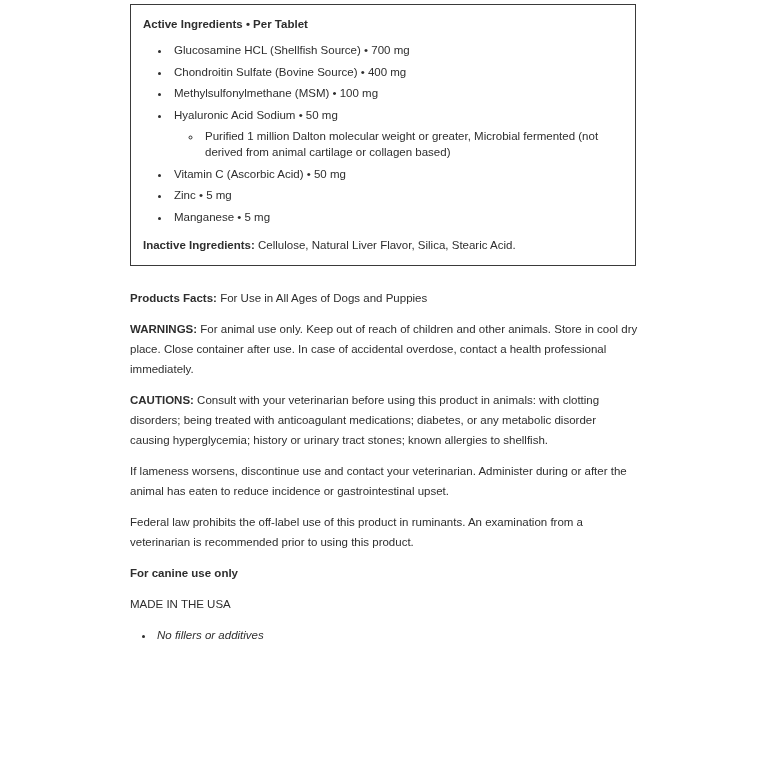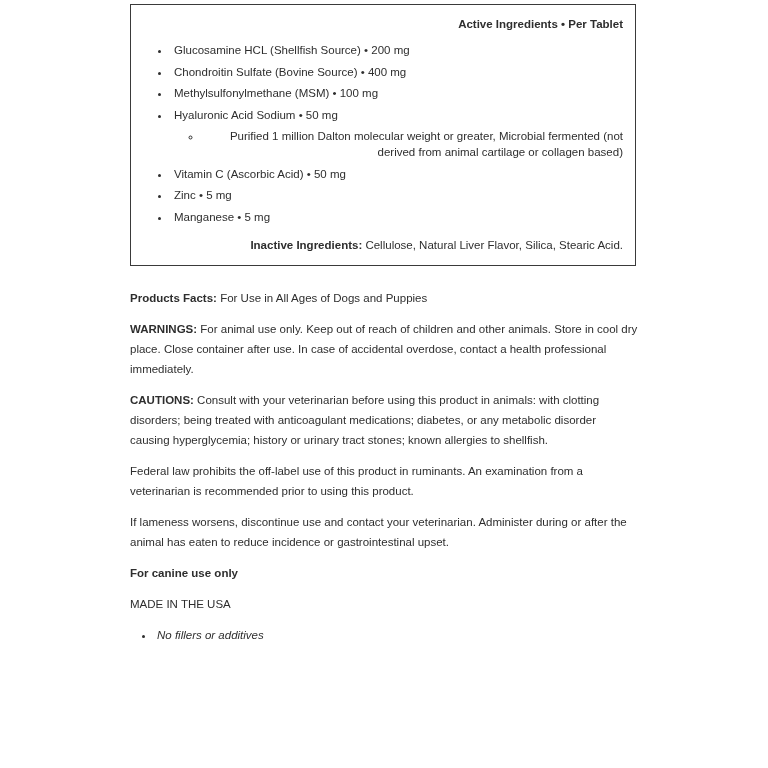--- a/index.html
+++ b/index.html
@@ -41,32 +41,30 @@
   }
   ul.ingredient-list > li {
     margin-bottom: 1.5px;
     line-height: 20px;
     padding-left: 3px;
   }
   ul.sub-list {
     margin: 3px 0 4px 0;
     padding-left: 28px;
     list-style-type: circle;
-    text-align: right;
   }
   ul.sub-list > li {
     line-height: 16px;
     padding-left: 3px;
   }
   p {
     margin: 0 0 11px 0;
   }
   p.tight {
     margin: 0;
-    text-align: right;
   }
   .bold { font-weight: bold; }
   ul.dose-list {
     margin: 10px 0 9px 0;
     padding-left: 25px;
     list-style-type: disc;
   }
   ul.dose-list > li {
     font-weight: bold;
     line-height: 20px;
@@ -87,21 +85,21 @@
   .spacer-after-box { height: 6px; }
 </style>
 </head>
 <body>
 
 <div class="content">
 
   <div class="ingredients-box">
     <p class="box-title tight">Active Ingredients • Per Tablet</p>
     <ul class="ingredient-list">
-      <li>Glucosamine HCL (Shellfish Source) • 200 mg</li>
+      <li>Glucosamine HCL (Shellfish Source) • 700 mg</li>
       <li>Chondroitin Sulfate (Bovine Source) • 400 mg</li>
       <li>Methylsulfonylmethane (MSM) • 100 mg</li>
       <li>
         <span>Hyaluronic Acid Sodium • 50 mg</span>
         <ul class="sub-list">
           <li>Purified 1 million Dalton molecular weight or greater, Microbial fermented (not derived from animal cartilage or collagen based)</li>
         </ul>
       </li>
       <li>Vitamin C (Ascorbic Acid) • 50 mg</li>
       <li>Zinc • 5 mg</li>
@@ -113,23 +111,23 @@
   <div class="spacer-after-box"></div>
 
   <p><span class="bold">Products Facts:</span> <span>For Use in All Ages of Dogs and Puppies</span></p>
 
 
 
   <p><span class="bold">WARNINGS:</span> <span>For animal use only. Keep out of reach of children and other animals. Store in cool dry place. Close container after use. In case of accidental overdose, contact a health professional immediately.</span></p>
 
   <p><span class="bold">CAUTIONS:</span> <span>Consult with your veterinarian before using this product in animals: with clotting disorders; being treated with anticoagulant medications; diabetes, or any metabolic disorder causing hyperglycemia; history or urinary tract stones; known allergies to shellfish.</span></p>
 
+  <p>If lameness worsens, discontinue use and contact your veterinarian. Administer during or after the animal has eaten to reduce incidence or gastrointestinal upset.</p>
+
   <p>Federal law prohibits the off-label use of this product in ruminants. An examination from a veterinarian is recommended prior to using this product.</p>
-
-  <p>If lameness worsens, discontinue use and contact your veterinarian. Administer during or after the animal has eaten to reduce incidence or gastrointestinal upset.</p>
 
   <p class="bold">For canine use only</p>
 
   <p>MADE IN THE USA</p>
 
   <ul class="feature-list">
     <li>No fillers or additives</li>
 
   </ul>
 

